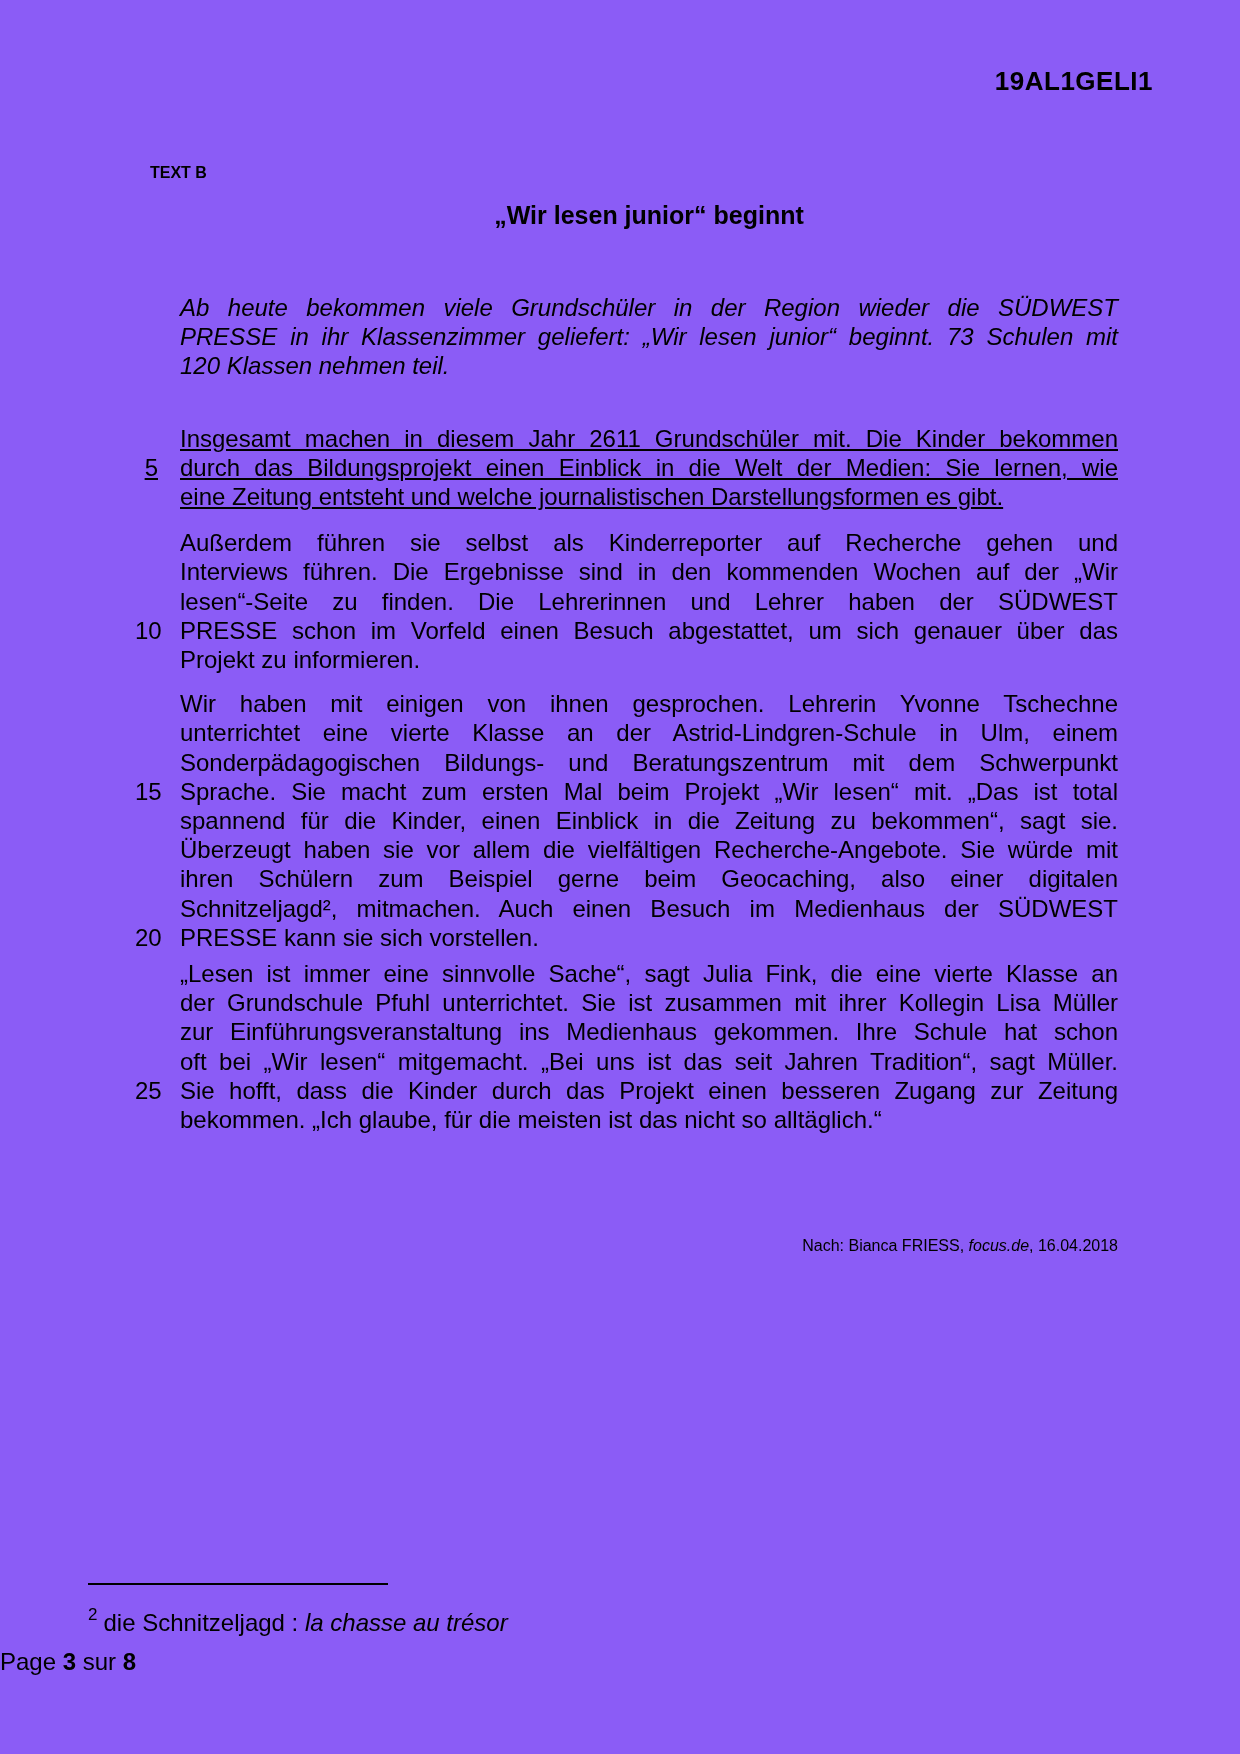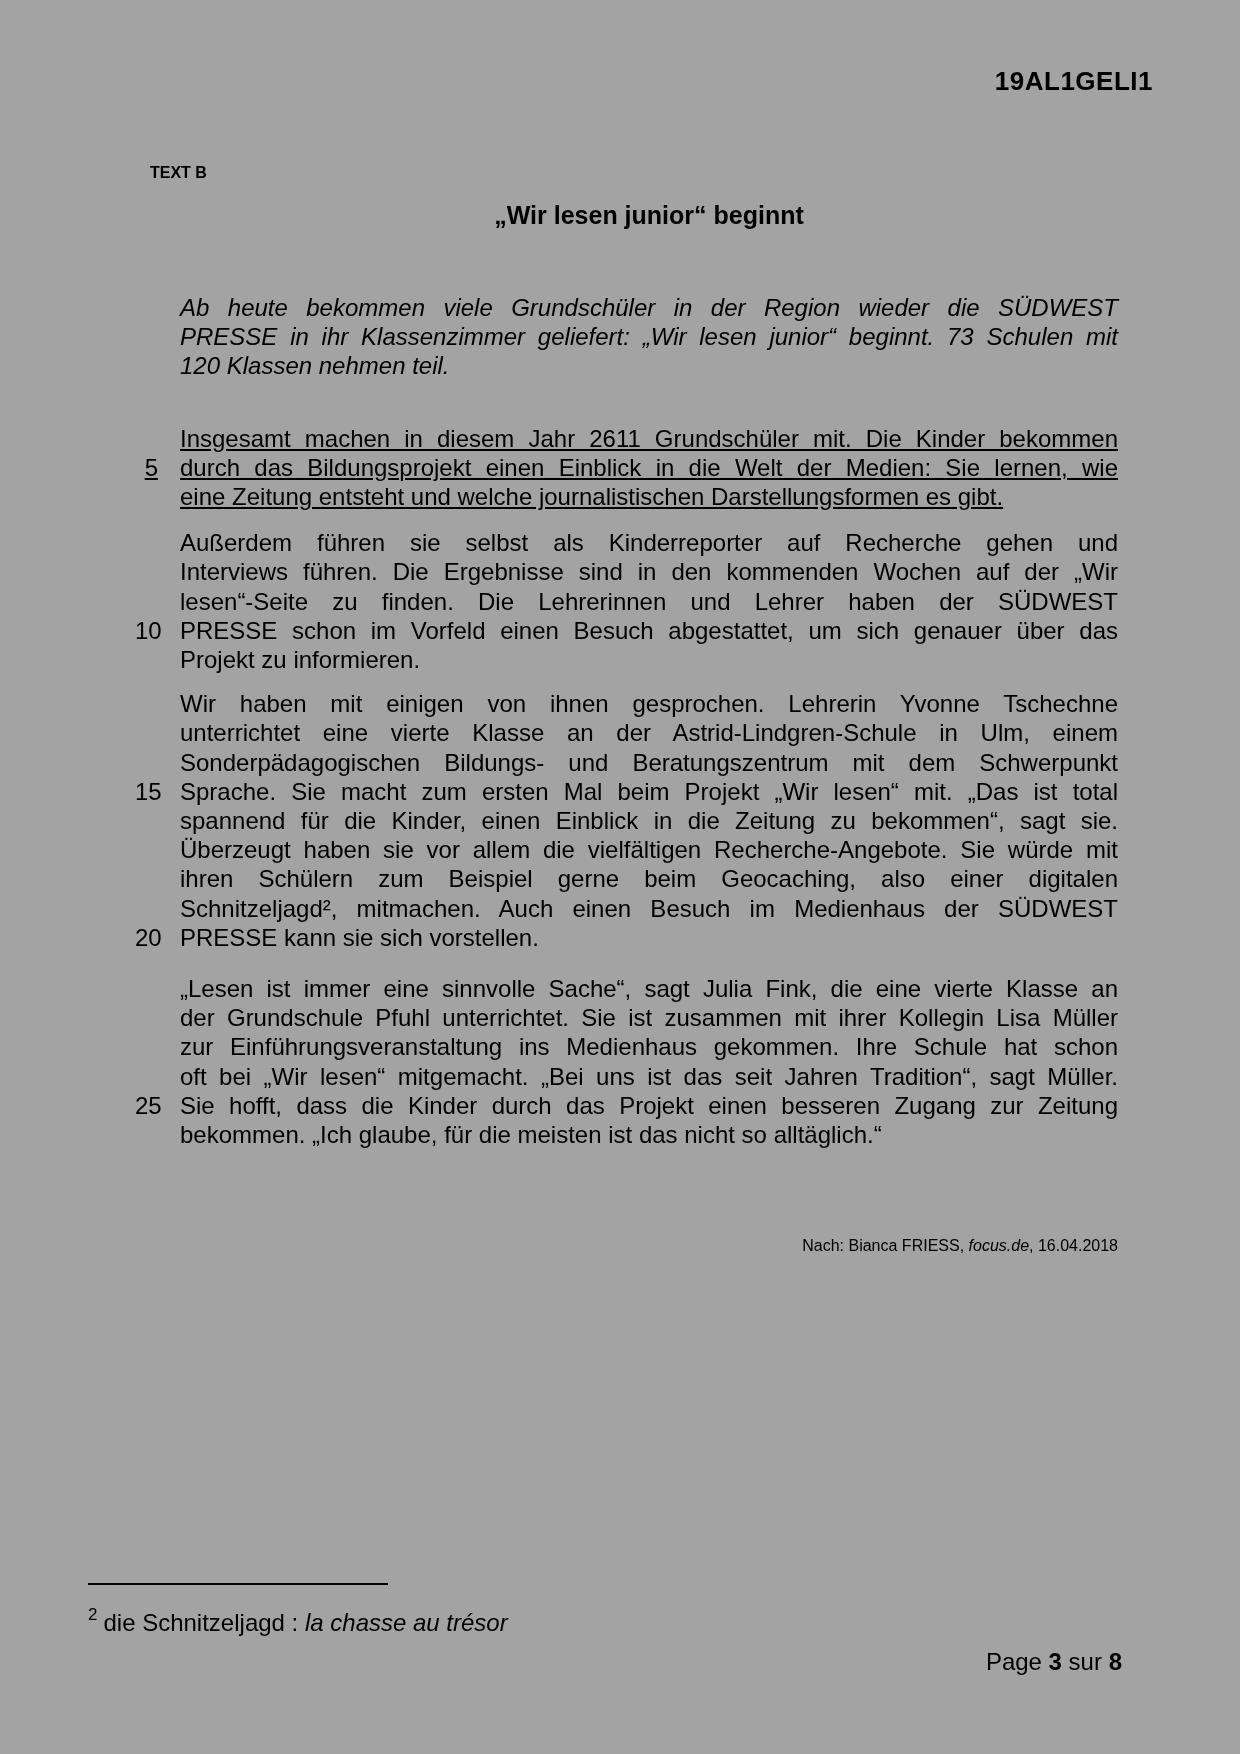--- a/index.html
+++ b/index.html
@@ -1,19 +1,19 @@
 <!DOCTYPE html>
 <html><head>
 <meta charset="utf-8">
 <style>
   html,body{margin:0;padding:0;background:#e8e8e8;}
   .page{
     position:relative;
     width:1240px;height:1754px;
-    background:#a3a3a3;
+    background:#8b5cf6;
     font-family:"Liberation Sans","DejaVu Sans",sans-serif;
     color:#000;
     overflow:hidden;
     margin:0 auto;
   }
   .header-code{
     position:absolute;top:66px;right:87px;
     font-size:26px;font-weight:bold;letter-spacing:0.5px;
   }
   .section-label{
@@ -26,21 +26,21 @@
   }
   .body-block{
     position:absolute;top:293px;left:135px;width:983px;
     font-size:24px;
   }
   .para{margin:0;}
   .para.intro{font-style:italic;}
   .g1{margin-top:43px;text-decoration:underline;}
   .g2{margin-top:17px;}
   .g3{margin-top:15px;}
-  .g4{margin-top:22px;}
+  .g4{margin-top:7px;}
   .row{display:flex;line-height:29.2px;}
   .num{
     width:45px;flex:0 0 45px;
     text-align:right;padding-right:22px;box-sizing:border-box;
     font-style:normal;
   }
   .txt{flex:1;text-align:justify;text-align-last:justify;}
   .txt.last{text-align:left;text-align-last:left;}
   .attribution{
     position:absolute;top:1237px;left:180px;width:938px;
@@ -54,21 +54,21 @@
   .footnote{
     position:absolute;top:1602px;left:88px;
     font-size:24px;line-height:30px;
   }
   .footnote sup{
     font-size:17px;position:relative;top:-2px;margin-right:6px;
   }
   .footnote .it{font-style:italic;}
   .page-footer{
     position:absolute;top:1648px;left:0;width:1122px;
-    font-size:24px;text-align:right;
+    font-size:24px;text-align:left;
   }
   .page-footer b{font-weight:bold;}
   .sp{white-space:pre;}
 </style>
 </head>
 <body>
 
 <div class="page">
 
   <div class="header-code">19AL1GELI1</div>

